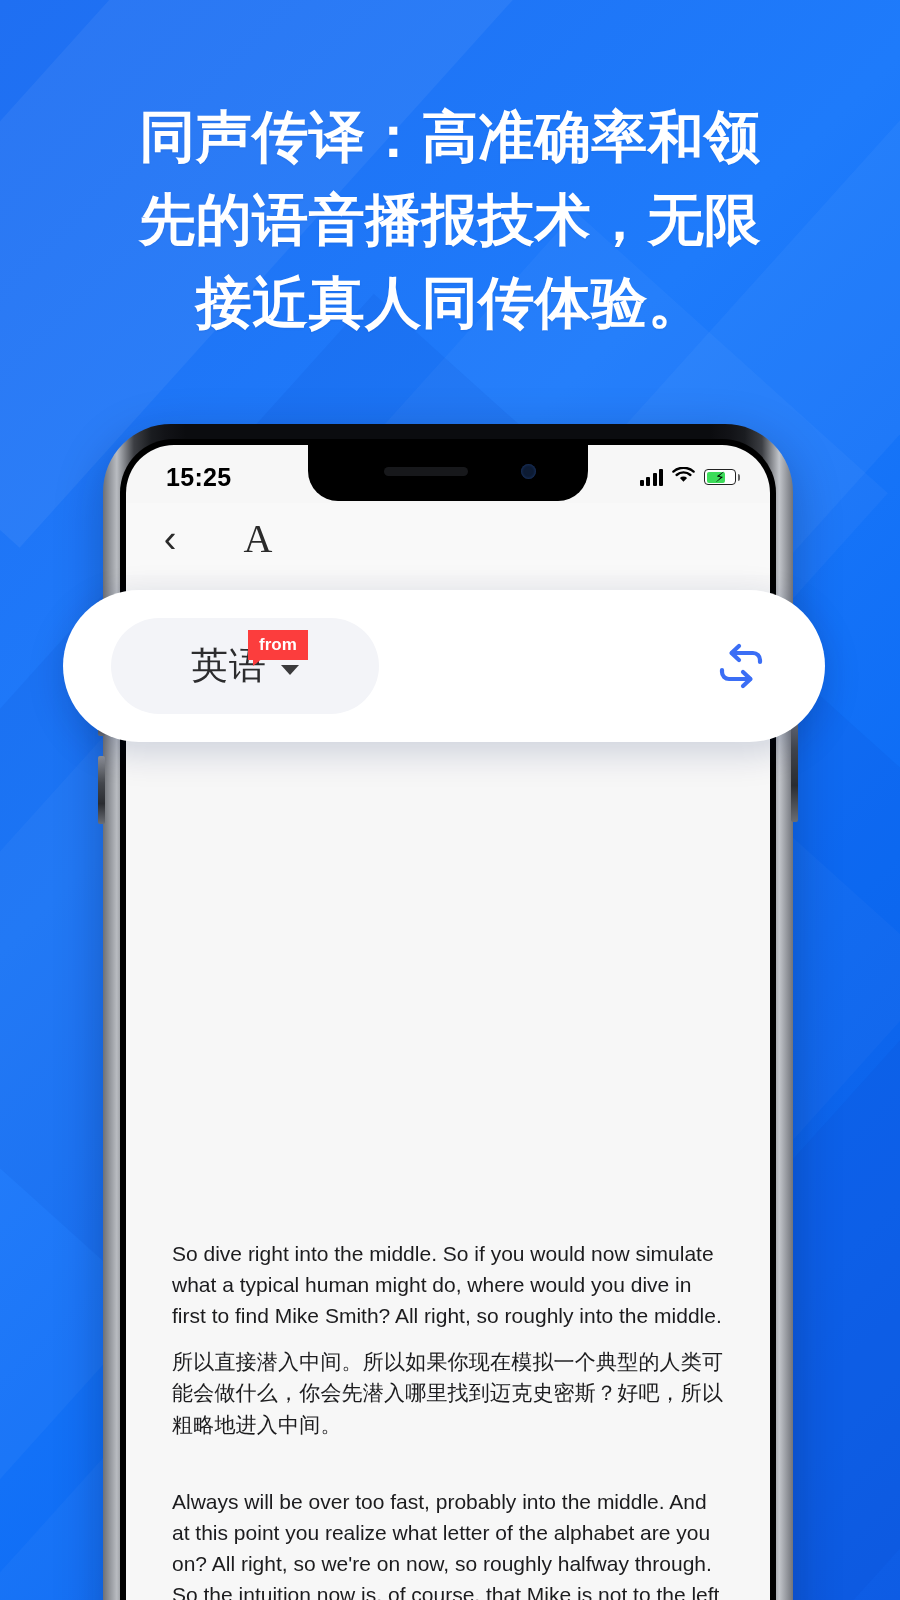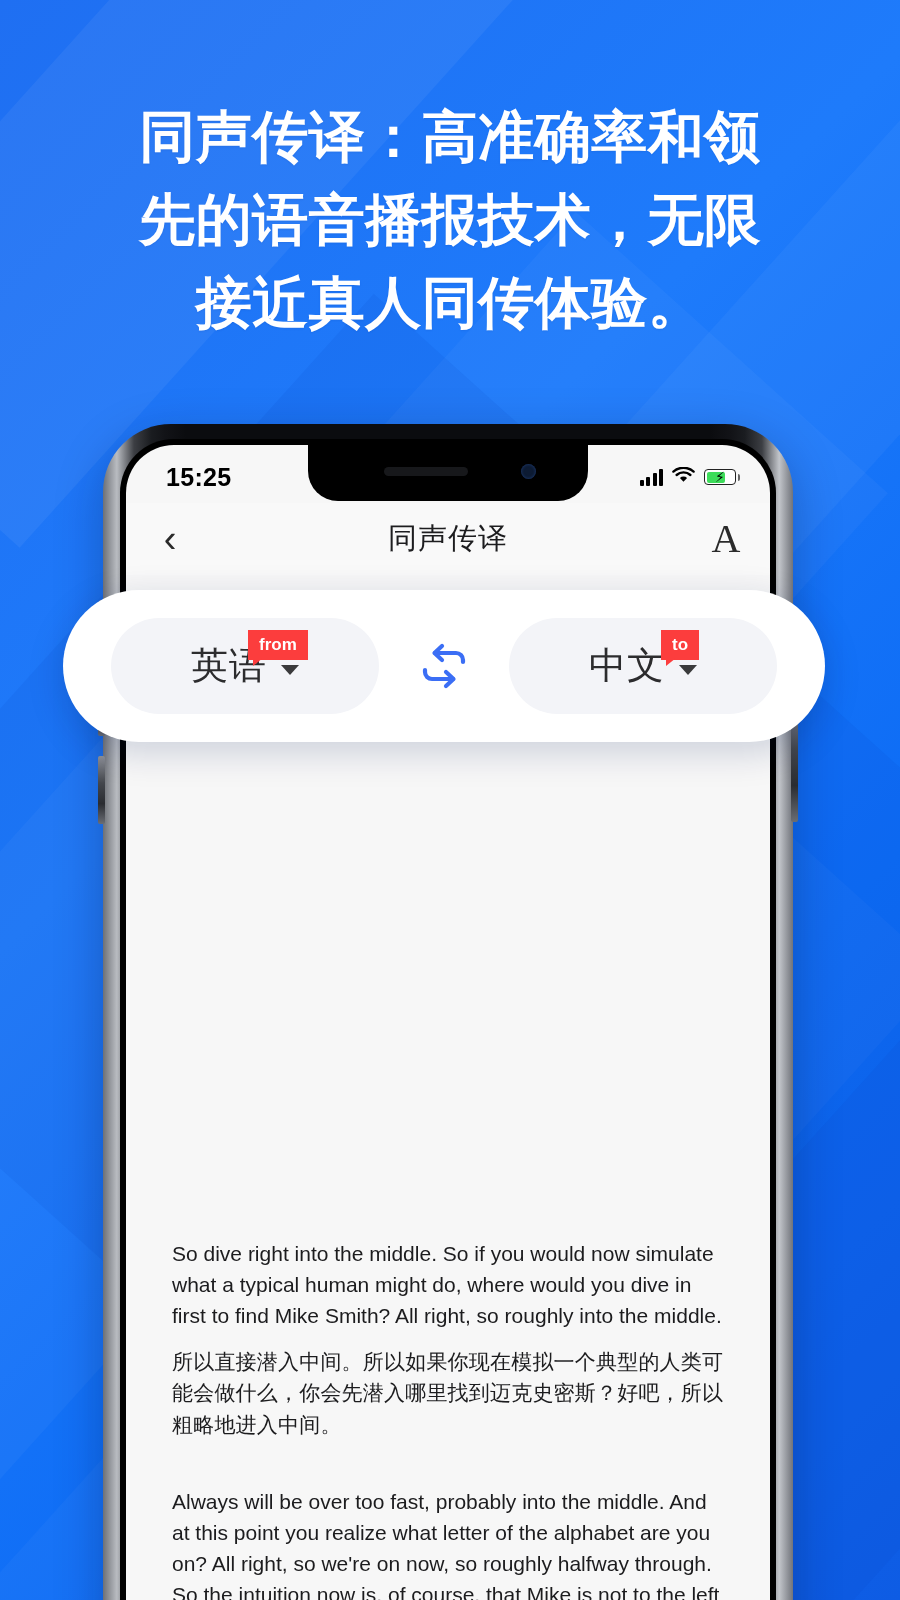--- a/index.html
+++ b/index.html
@@ -367,21 +367,20 @@
             </span>
             <span class="batt">
               <span class="fill"></span>
               <span class="bolt">⚡</span>
             </span>
           </div>
         </div>
 
         <div class="navbar">
           <div class="nav-back">‹</div>
-          <div class="nav-title">同声传译</div>
           <div class="nav-font">A</div>
         </div>
 
         <div class="transcript">
           <div class="seg">
             <div class="seg-en">So dive right into the middle. So if you would now simulate what a typical human might do, where would you dive in first to find Mike Smith? All right, so roughly into the middle.</div>
             <div class="seg-zh">所以直接潜入中间。所以如果你现在模拟一个典型的人类可能会做什么，你会先潜入哪里找到迈克史密斯？好吧，所以粗略地进入中间。</div>
           </div>
           <div class="seg">
             <div class="seg-en">Always will be over too fast, probably into the middle. And at this point you realize what letter of the alphabet are you on? All right, so we're on now, so roughly halfway through. So the intuition now is, of course, that Mike is not to the left of the phone book because that's Ellen Pryor, but rather he is to the right. So we can literally tear this problem in half Q tearing.</div>
@@ -408,21 +407,16 @@
 
     <div class="swap-icon">
       <svg width="52" height="46" viewBox="0 0 52 46">
         <path d="M17 10 H38 a7 7 0 0 1 7 7 v2" stroke="#3b6ef5" stroke-width="4.2" fill="none" stroke-linecap="round" stroke-linejoin="round"></path>
         <path d="M24 3 L16.5 10 L24 17" stroke="#3b6ef5" stroke-width="4.2" fill="none" stroke-linecap="round" stroke-linejoin="round"></path>
         <path d="M35 36 H14 a7 7 0 0 1 -7 -7 v-2" stroke="#3b6ef5" stroke-width="4.2" fill="none" stroke-linecap="round" stroke-linejoin="round"></path>
         <path d="M28 29 L35.5 36 L28 43" stroke="#3b6ef5" stroke-width="4.2" fill="none" stroke-linecap="round" stroke-linejoin="round"></path>
       </svg>
     </div>
 
-    <div class="lang-pill">
-      <span class="lang-name">中文</span>
-      <span class="caret"></span>
-      <span class="badge to">to</span>
-    </div>
 
   </div>
 
 </div>
 
 </body></html>

